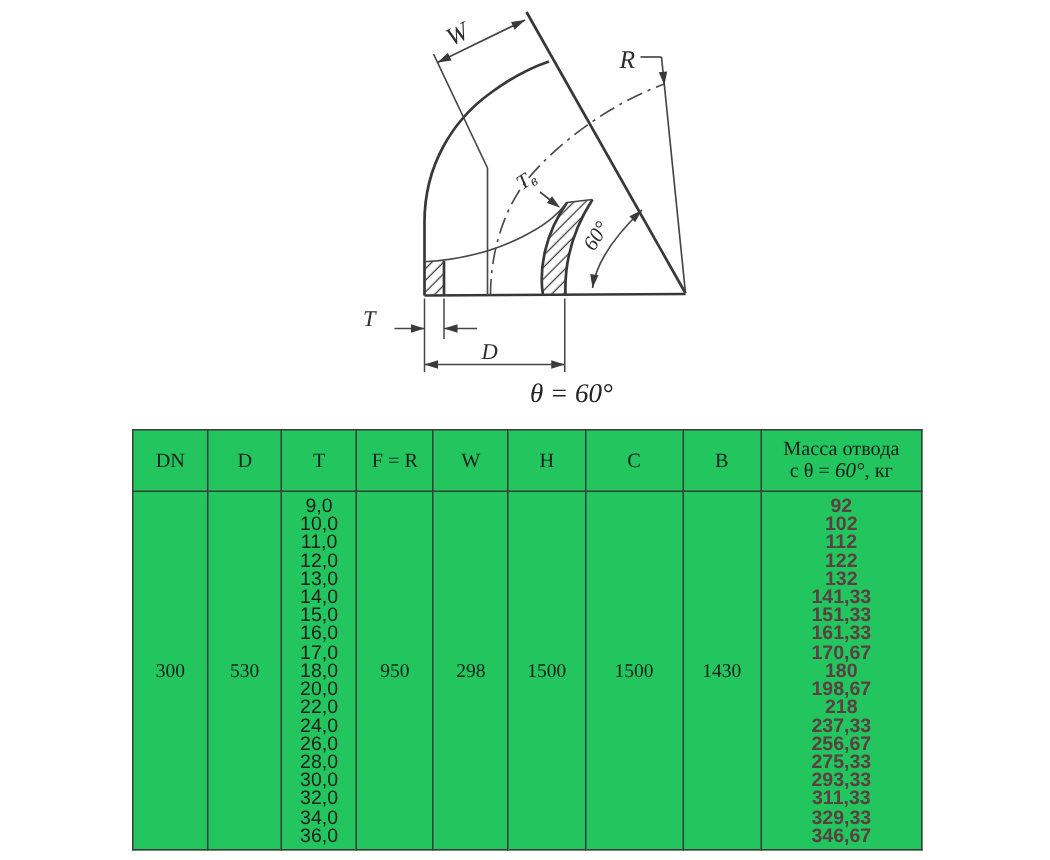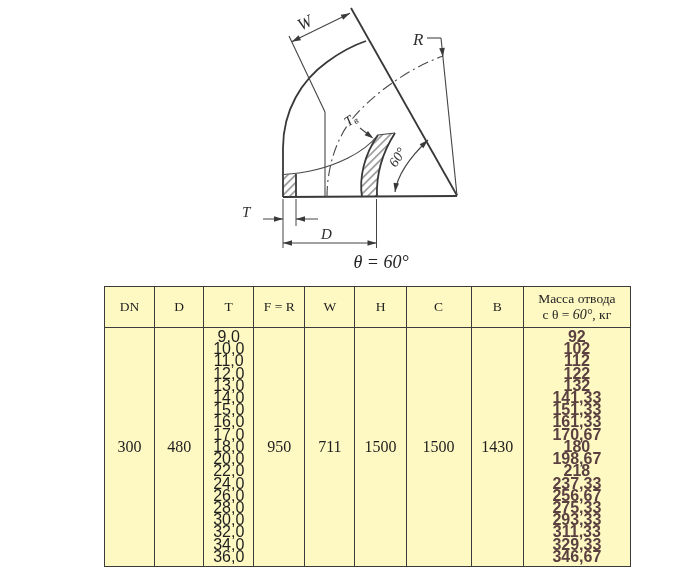--- a/index.html
+++ b/index.html
@@ -5,26 +5,26 @@
   html,body{margin:0;padding:0;background:#ffffff;}
   .page{position:relative;width:700px;height:573px;background:#ffffff;overflow:hidden;
         font-family:"Liberation Serif",serif;}
   svg text{user-select:none;}
   .lbl{font-family:"Liberation Serif",serif;font-style:italic;fill:#2e2e2e;}
   .lbl17{font-size:17px;}
   .lbl15{font-size:15px;}
   .lbl14{font-size:14px;}
   .cap{font-family:"Liberation Serif",serif;font-style:italic;font-size:18px;fill:#222222;}
 
-  table.dims{position:absolute;left:104px;top:286px;width:527px;border-collapse:collapse;
-             table-layout:fixed;background:#fef9c3;}
+  table.dims{position:absolute;left:88px;top:286px;width:527px;border-collapse:collapse;
+             table-layout:fixed;background:#22c55e;}
   table.dims th,table.dims td{border:1.5px solid #3b3b3b;padding:0;text-align:center;}
   table.dims th{height:40px;font-weight:normal;font-size:13.5px;color:#1e1e1e;
                 font-family:"Liberation Serif",serif;line-height:1.15;}
-  table.dims td{height:238px;vertical-align:middle;font-size:16px;color:#1e1e1e;}
+  table.dims td{height:238px;vertical-align:middle;font-size:13px;color:#1e1e1e;}
   td.multi{font-family:"Liberation Sans",sans-serif;font-size:9.5px;line-height:12.2px;
            white-space:pre-line;color:#2a2a2a;}
   td.mass{font-weight:bold;margin-left:16px;}
   th.mass-h i{font-style:italic;font-size:14px;}
 </style>
 </head>
 <body>
 
 <div class="page">
 
@@ -128,42 +128,42 @@
         <th>W</th>
         <th>H</th>
         <th>C</th>
         <th>B</th>
         <th class="mass-h"><span>Масса отвода</span><br><span>с θ = </span><i>60°</i><span>, кг</span></th>
       </tr>
     </thead>
     <tbody>
       <tr>
         <td>300</td>
-        <td>480</td>
+        <td>530</td>
         <td class="multi">9,0
 10,0
 11,0
 12,0
 13,0
 14,0
 15,0
 16,0
 17,0
 18,0
 20,0
 22,0
 24,0
 26,0
 28,0
 30,0
 32,0
 34,0
 36,0</td>
         <td>950</td>
-        <td>711</td>
+        <td>298</td>
         <td>1500</td>
         <td>1500</td>
         <td>1430</td>
         <td class="multi mass" id="mass-cell" style="color: rgb(90, 64, 64);">92
 102
 112
 122
 132
 141,33
 151,33

